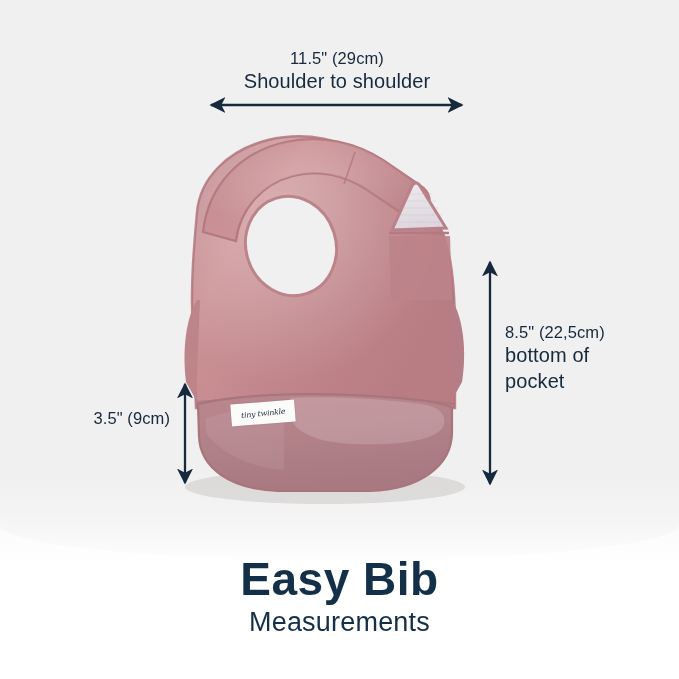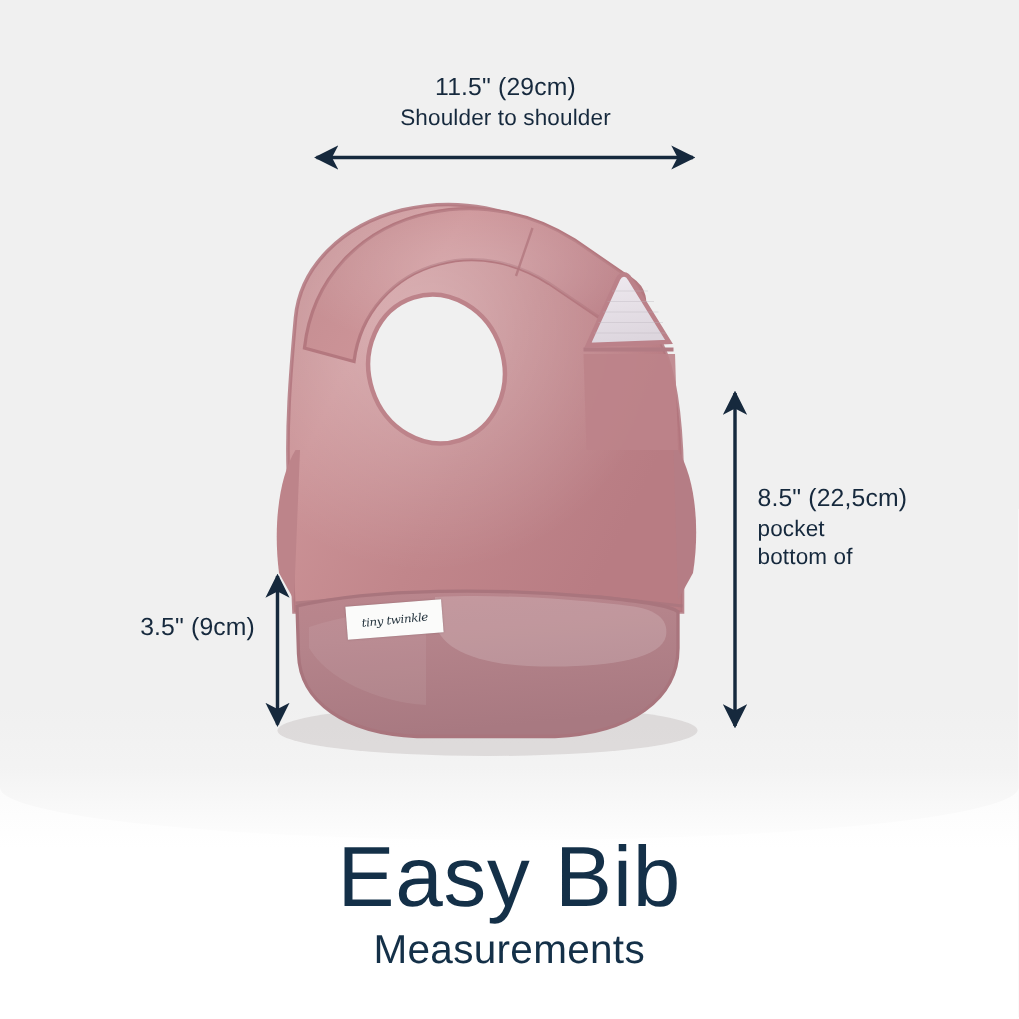--- a/index.html
+++ b/index.html
@@ -47,21 +47,21 @@
     position: absolute;
     color: #16293d;
     line-height: 1.28;
     letter-spacing: 0.1px;
   }
   .dim-value {
     font-size: 16.5px;
     white-space: nowrap;
   }
   .dim-sub {
-    font-size: 15px;
+    font-size: 20px;
   }
 
   #top-dim {
     left: 208px;
     top: 48px;
     width: 258px;
     text-align: center;
   }
   #right-dim {
     left: 505px;
@@ -87,22 +87,22 @@
   
   .title-block {
     position: absolute;
     left: 0;
     top: 556px;
     width: 679px;
     text-align: center;
     color: #143048;
   }
   .title-main {
-    font-size: 57px;
-    font-weight: 400;
+    font-size: 46px;
+    font-weight: 700;
     letter-spacing: 0.5px;
     line-height: 1.02;
   }
   .title-sub {
     font-size: 27px;
     font-weight: 400;
     letter-spacing: 0.2px;
     margin-top: 4px;
   }
 
@@ -299,22 +299,22 @@
     <line x1="185" y1="384" x2="185" y2="483" stroke="#16293d" stroke-width="2.3" marker-start="url(#arrowStart)" marker-end="url(#arrowEnd)"></line>
   </svg>
 
   <div class="dim-label" id="top-dim">
     <div class="dim-value">11.5" (29cm)</div>
     <div class="dim-sub">Shoulder to shoulder</div>
   </div>
 
   <div class="dim-label" id="right-dim">
     <div class="dim-value">8.5" (22,5cm)</div>
+    <div class="dim-sub">bottom of</div>
     <div class="dim-sub">pocket</div>
-    <div class="dim-sub">bottom of</div>
   </div>
 
   <div class="dim-label" id="left-dim">
     <div class="dim-value">3.5" (9cm)</div>
   </div>
 
   <div class="title-block">
     <div class="title-main">Easy Bib</div>
     <div class="title-sub">Measurements</div>
   </div>

